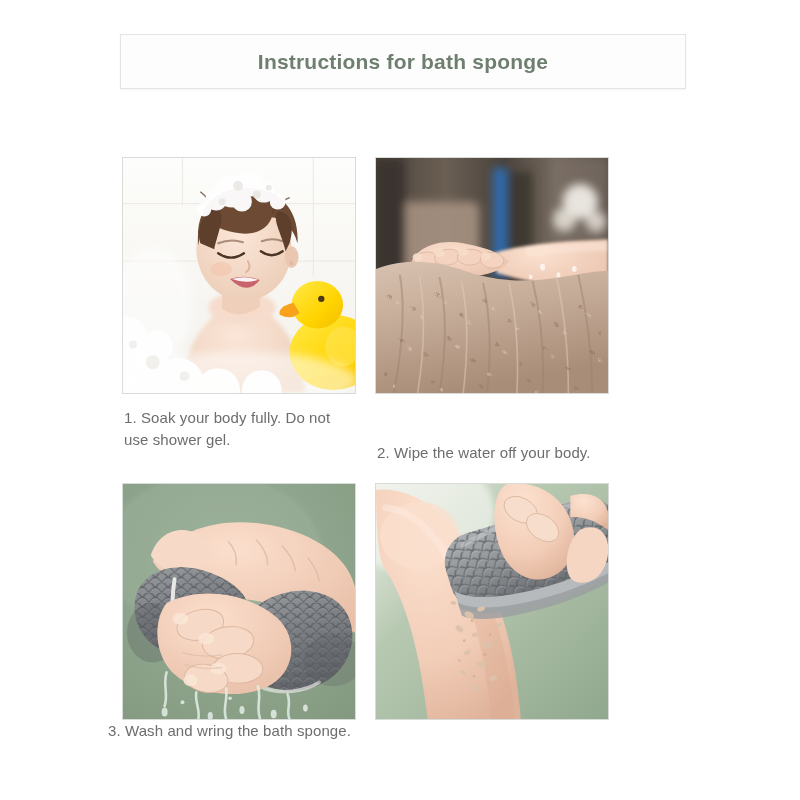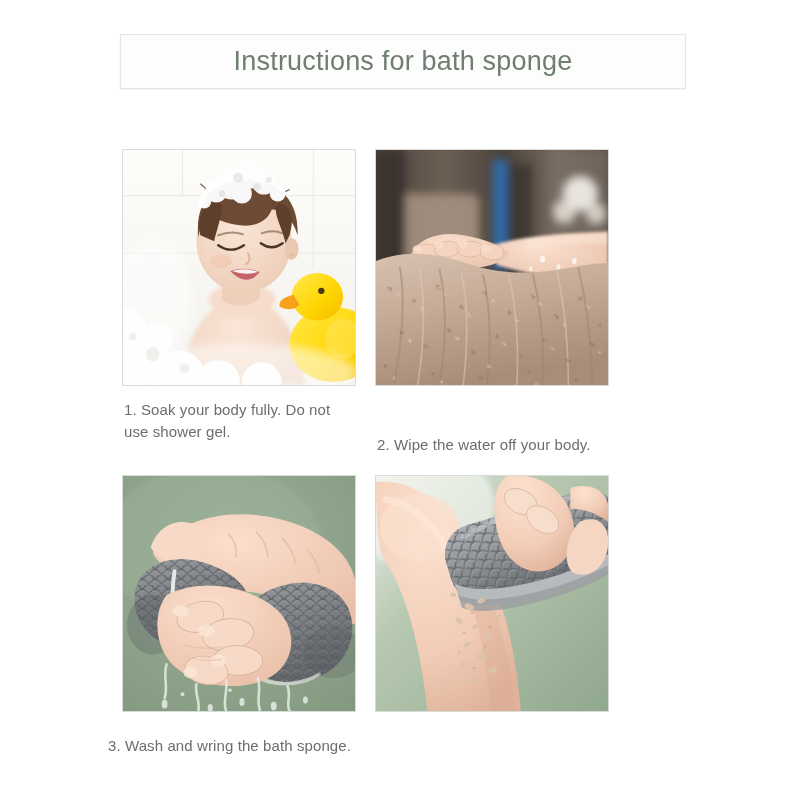--- a/index.html
+++ b/index.html
@@ -19,31 +19,31 @@
   #title-box {
     position:absolute;
     left:120px; top:34px;
     width:566px; height:55px;
     background:#fdfdfd;
     border:1px solid #e3e5e3;
     display:flex; align-items:center; justify-content:center;
     box-shadow:0 1px 2px rgba(0,0,0,0.05);
   }
   #title-text {
-    font-size:27px;
-    font-weight:normal;
+    font-size:21px;
+    font-weight:bold;
     color:#6f7f6f;
     letter-spacing:0.2px;
     white-space:nowrap;
   }
 
   
   #grid {
     position:absolute;
-    left:122px; top:149px;
+    left:122px; top:157px;
     width:565px;
     display:grid;
     grid-template-columns:234px 234px;
     grid-template-rows:auto auto;
     column-gap:96px;
     row-gap:65px;
     gap:19px;
   }
   .cell { width:234px; }
   .photo {
@@ -54,21 +54,21 @@
     overflow:hidden;
   }
   .photo svg { display:block; width:100%; height:100%; }
   .caption {
     margin-top:13px;
     font-size:15px;
     line-height:1.45;
     color:#6d6d6d;
     letter-spacing:0.1px;
   }
-  .cell-3 .caption, .cell-4 .caption { margin-top:23px; }
+  .cell-3 .caption, .cell-4 .caption { margin-top:0; }
   .cell-3 .caption { margin-left:-14px; }
   .cell-4 .caption { margin-left:-6px; }
   .cell-1 .caption { margin-left:2px; }
   .cell-2 .caption { margin-left:2px; white-space:nowrap;margin-top:48px; }
 </style>
 </head>
 <body>
 
 <div id="page">
 

